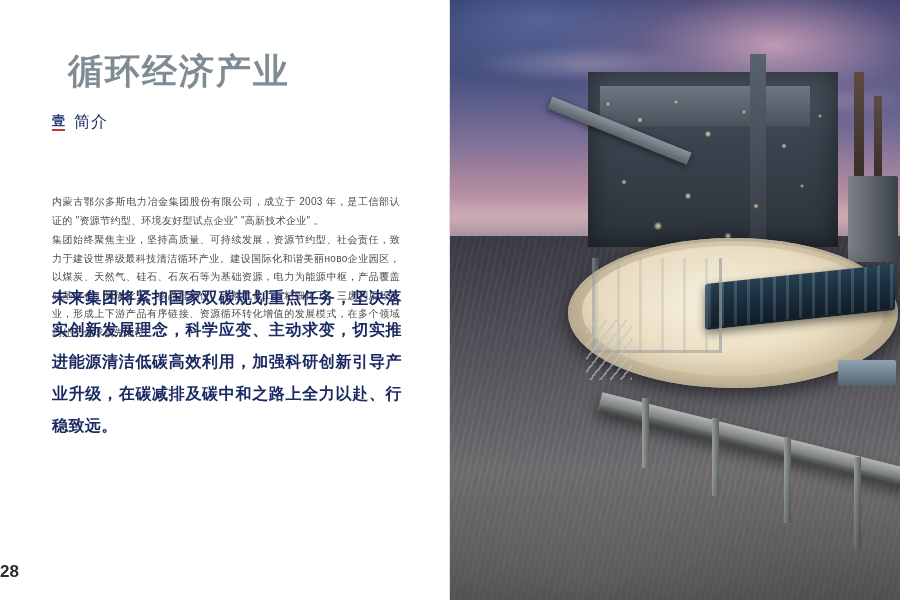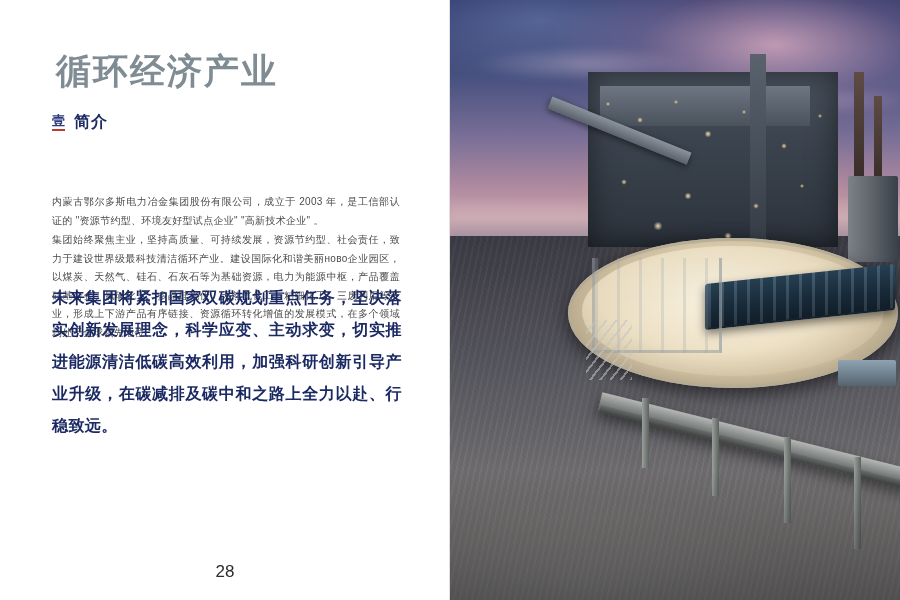--- a/index.html
+++ b/index.html
@@ -22,21 +22,21 @@
   
   .left-page {
     position: relative;
     width: 450px;
     height: 600px;
     background: #ffffff;
     box-sizing: border-box;
   }
   .title {
     position: absolute;
-    left: 56px;
+    left: 68px;
     top: 48px;
     font-size: 35px;
     font-weight: bold;
     letter-spacing: 2px;
     color: #7f8c93;
     white-space: nowrap;
     text-align: center;
   }
   .section-head {
     position: absolute;
@@ -51,21 +51,21 @@
     font-size: 13px;
     color: #2b3a7a;
     font-weight: bold;
     line-height: 1.05;
     text-align: center;
     border-bottom: 2px solid #c0392b;
     padding-bottom: 1px;
   }
   .section-title {
     font-size: 16px;
-    font-weight: bold;
+    font-weight: normal;
     color: #1b2a63;
     letter-spacing: 1px;
   }
   .body-block {
     position: absolute;
     left: 52px;
     width: 348px;
     font-size: 10px;
     line-height: 1.85;
     color: #4a4a4a;
@@ -85,23 +85,22 @@
     color: #1b2a63;
     font-weight: bold;
     text-align: justify;
     letter-spacing: 0.4px;
   }
   .page-number {
     position: absolute;
     left: 0;
     width: 450px;
     top: 562px;
-    text-align: center;
     font-size: 17px;
-    font-weight: normal;
+    font-weight: bold;
     color: #2b2b2b;
   }
   
   .right-page {
     position: relative;
     width: 450px;
     height: 600px;
     overflow: hidden;
     background: #10131d;
   }

